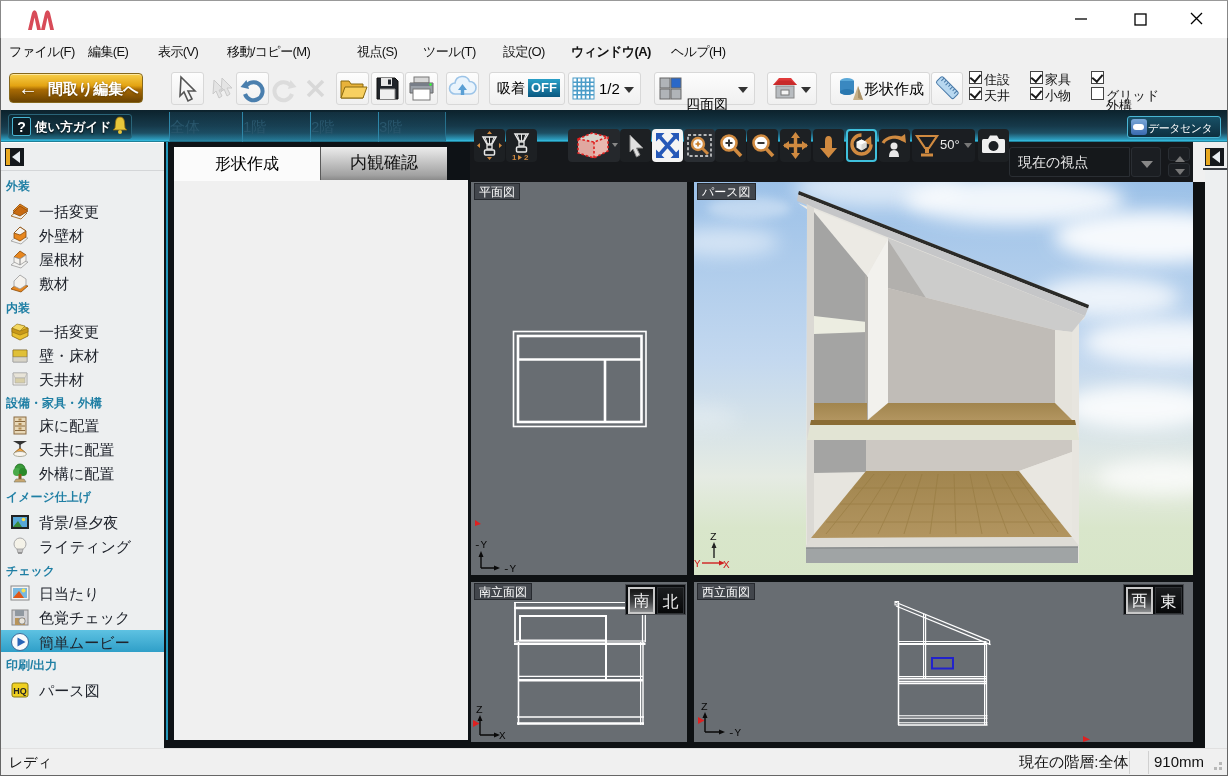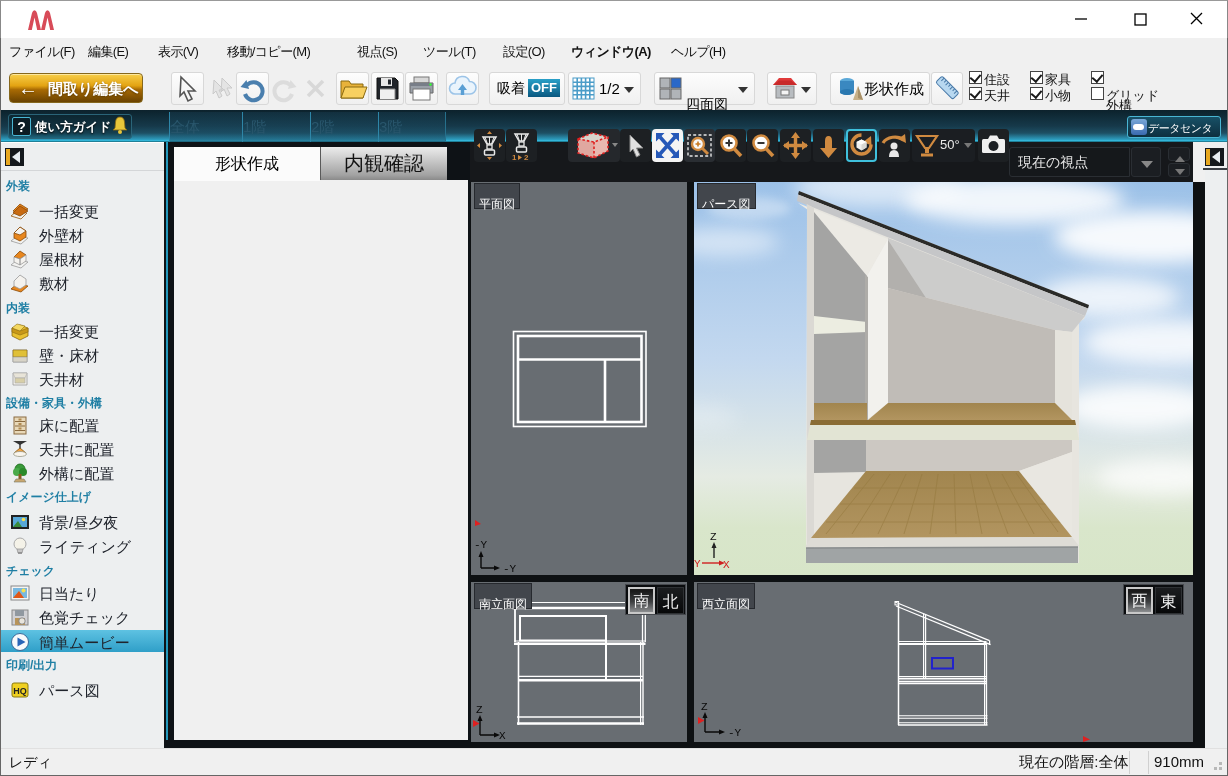--- a/index.html
+++ b/index.html
@@ -48,21 +48,21 @@
 .sitem { position:absolute; left:1px; width:165px; height:23px; font-size:15px; color:#20242c; }
 .sitem .lbl { position:absolute; left:38px; top:3px; }
 .sitem svg { position:absolute; left:8px; top:0px; }
 .sel-bg { left:1px; top:630px; width:165px; height:22px; background:linear-gradient(#5ec2e2,#2f9fc8); }
 
 
 #centerpanel { left:164px; top:142px; width:306px; height:606px; background:#0e1216; }
 #cp-cyan { left:166px; top:142px; width:2px; height:598px; background:#2398bc; }
 #cp-content { left:174px; top:180px; width:294px; height:560px; background:#f0f0f0; }
 #tab1 { left:174px; top:147px; width:146px; height:34px; background:#fbfbfb; color:#000; font-size:16px; text-align:center; line-height:33px; }
-#tab2 { left:320px; top:147px; width:127px; height:33px; border-left:1px solid #5a5a5a; background:linear-gradient(#ececec,#a2a2a2 85%,#8a8a8a); color:#111; font-size:20px; text-align:center; line-height:32px; }
+#tab2 { left:320px; top:147px; width:127px; height:33px; border-left:1px solid #5a5a5a; background:linear-gradient(#ececec,#a2a2a2 85%,#8a8a8a); color:#111; font-size:17px; text-align:center; line-height:32px; }
 #actionbox { left:180px; top:197px; width:280px; height:129px; background:#181b1f; border:1px solid #070809; }
 #actionbox .ttl { position:absolute; left:11px; top:9px; color:#35b6d9; font-size:13px; }
 #actionbox .lab { position:absolute; left:11px; top:35px; color:#ececec; font-size:14px; }
 #ddl { position:absolute; left:84px; top:32px; width:184px; height:21px; background:linear-gradient(#fdfdfd 0%,#e8e8e8 60%,#d0d0d0); border:1px solid #555; color:#000; font-size:13px; line-height:19px; padding-left:5px; }
 #ddl::after { content:""; position:absolute; right:6px; top:8px; border:5px solid transparent; border-top:6px solid #111; }
 .mbtn { position:absolute; top:66px; height:29px; background:linear-gradient(#43484e 0%,#15181c 45%,#060809 100%); border:1px solid #000; box-shadow:inset 0 0 0 1px #3a3f44; }
 #movie { left:14px; width:62px; background:linear-gradient(#2f66c8 0%,#164196 45%,#0a2a72 100%); border:1px solid #0a1a50; box-shadow:inset 0 0 0 1px #4a72c0; color:#fff; font-size:13px; text-align:center; line-height:27px; }
 .mbtn .tri { position:absolute; left:50%; top:50%; transform:translate(-50%,-50%); width:0; height:0; border:9px solid transparent; border-left:14px solid #fff; border-right:0; }
 .mbtn .sq { position:absolute; left:50%; top:50%; transform:translate(-50%,-50%); width:13px; height:13px; background:#fff; }
 #slider { position:absolute; left:84px; top:107px; width:184px; height:12px; background:linear-gradient(#24282c,#0a0c0e); border:1px solid #666; }
@@ -75,21 +75,21 @@
 #vpdd { left:1131px; top:147px; width:30px; height:30px; background:#1b1e22; border:1px solid #2a2e33; border-radius:3px; }
 #vpdd::after { content:""; position:absolute; left:9px; top:13px; border:6px solid transparent; border-top:7px solid #888; }
 .spin { position:absolute; left:1168px; width:22px; height:14px; background:#1b1e22; border:1px solid #2a2e33; border-radius:3px; }
 .spin::after { content:""; position:absolute; left:6px; border:5px solid transparent; }
 #spinup { top:147px; } #spinup::after { top:3px; border-bottom:6px solid #777; }
 #spindn { top:163px; } #spindn::after { top:5px; border-top:6px solid #777; }
 
 
 #viewarea { left:470px; top:182px; width:735px; height:566px; background:#0e1113; }
 .pane { position:absolute; background:#686d72; overflow:hidden; }
-.pane-label { position:absolute; left:3px; top:1px; background:#42464c; color:#fff; font-size:12px; padding:12px 4px; height:17px; line-height:16px; border:1px solid #26292e; white-space:nowrap; }
+.pane-label { position:absolute; left:3px; top:1px; background:#42464c; color:#fff; font-size:12px; padding:0 4px; height:17px; line-height:16px; border:1px solid #26292e; white-space:nowrap; }
 .dirbtns { position:absolute; background:#0a0c0e; border:1px solid #46494e; }
 .dirbtn { position:absolute; top:2px; width:27px; height:27px; background:linear-gradient(#1b1d1f,#070809); color:#f0f0f0; font-size:16px; text-align:center; line-height:27px; border:1px solid #2e3134; }
 .dirbtn.on { background:linear-gradient(#1a1a1a 10%,#3c3e40 55%,#8c8e90); border:2px solid #c8c8c8; line-height:24px; }
 #rightgutter { left:1205px; top:142px; width:22px; height:606px; background:#edeff0; }
 #collapseR { left:1205px; top:148px; width:19px; height:18px; background:#14181c; }
 #collapseR i { position:absolute; left:1px; top:1px; width:4px; height:16px; background:#e8a820; }
 #collapseR b { position:absolute; left:7px; top:3px; width:0; height:0; border:6px solid transparent; border-right:8px solid #e8eef2; border-left:0; }
 #collapseR u { position:absolute; left:-2px; top:20px; width:24px; height:2px; background:#3a3e44; }
 
 

